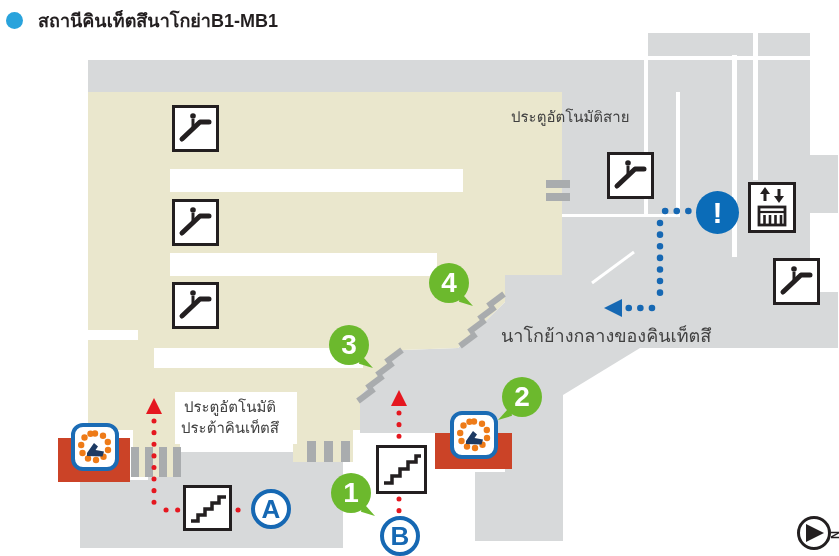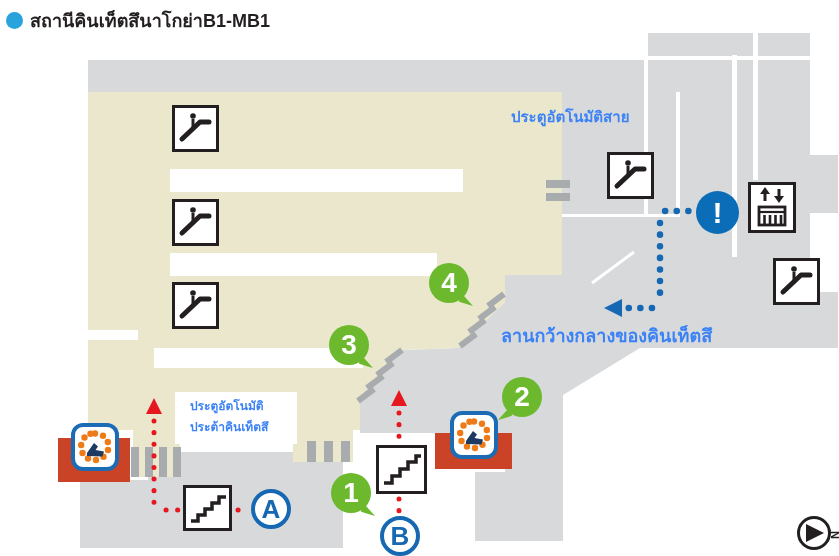--- a/index.html
+++ b/index.html
@@ -20,22 +20,22 @@
   
   .gb{position:absolute;width:40px;height:40px;border-radius:50%;background:#6cb92d;color:#fff;
       display:flex;align-items:center;justify-content:center;font-size:28px;font-weight:bold;}
   .gb .tail{position:absolute;width:14px;height:14px;background:#6cb92d;}
   .tail-r{right:-4px;bottom:-3px;clip-path:polygon(10% 0,100% 100%,0 70%);}
   .tail-l{left:-4px;bottom:-3px;clip-path:polygon(90% 0,0 100%,100% 70%);}
   
   .cl{position:absolute;width:40px;height:40px;border-radius:50%;border:4px solid #1668b3;box-sizing:border-box;
       background:#fff;color:#1668b3;display:flex;align-items:center;justify-content:center;font-size:26px;font-weight:bold;}
   
-  .lbl{position:absolute;color:#3b82f6;font-weight:bold;white-space:nowrap;}
-  #title-row{position:absolute;left:6px;top:6px;display:flex;align-items:center;}
+  .lbl{position:absolute;color:#404040;font-weight:normal;white-space:nowrap;}
+  #title-row{position:absolute;left:6px;top:6px;display:flex;align-items:center;gap:8px;}
   #title-bullet{width:17px;height:17px;border-radius:50%;background:#29a3dc;margin-right:7px;}
   #title-text{font-size:18px;font-weight:bold;color:#231f20;}
   
   .compass{position:absolute;width:34px;height:34px;border:3px solid #231f20;border-radius:50%;background:#fff;box-sizing:border-box;}
   .compass .n{position:absolute;right:-11px;top:10px;transform:rotate(90deg);font-size:11px;font-weight:bold;color:#231f20;}
   svg{display:block;}
   #overlay{position:absolute;left:0;top:0;pointer-events:none;}
 </style>
 </head>
 <body>
@@ -247,23 +247,23 @@
   <div class="cl" style="left:251px;top:489px;">
     <span>A</span>
   </div>
   <div class="cl" style="left:380px;top:516px;">
     <span>B</span>
   </div>
 
   <div class="lbl" style="left:511px;top:106px;font-size:15px;line-height:21px;">
     <div>ประตูอัตโนมัติสาย</div>
   </div>
-  <div class="lbl" style="left:501px;top:321px;font-size:18px;">ลานกว้างกลางของคินเท็ตสึ</div>
+  <div class="lbl" style="left:501px;top:321px;font-size:18px;">นาโกย้างกลางของคินเท็ตสึ</div>
   <div class="white" style="left:175px;top:392px;width:122px;height:52px;"></div>
-  <div class="lbl" style="left:190px;top:396px;font-size:12px;line-height:21px;">
+  <div class="lbl" style="left:181px;top:396px;font-size:15px;line-height:21px;text-align:center;">
     <div>ประตูอัตโนมัติ</div>
     <div>ประต้าคินเท็ตสึ</div>
   </div>
 
   <div class="compass" style="left:797px;top:516px;">
     <svg width="28" height="28" viewBox="0 0 28 28">
         <polygon points="6,5 6,23 24,14" fill="#231f20"></polygon>
       </svg>
     <span class="n">N</span>
   </div>

